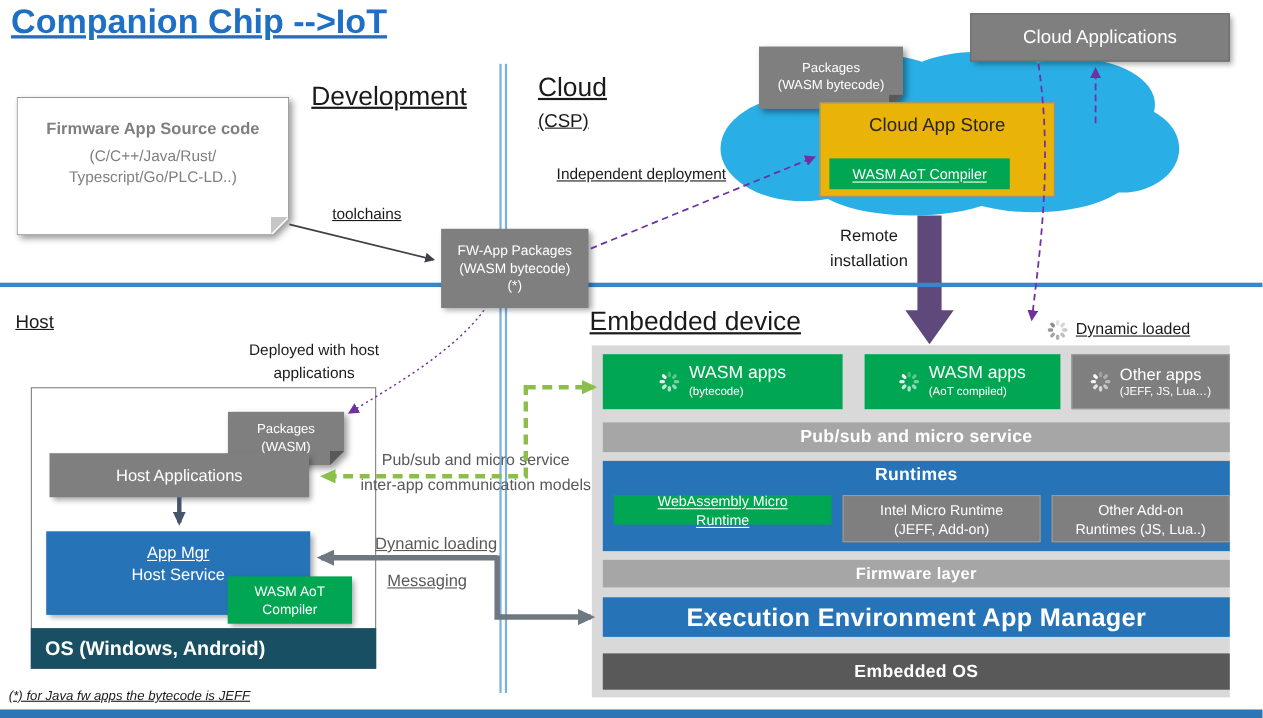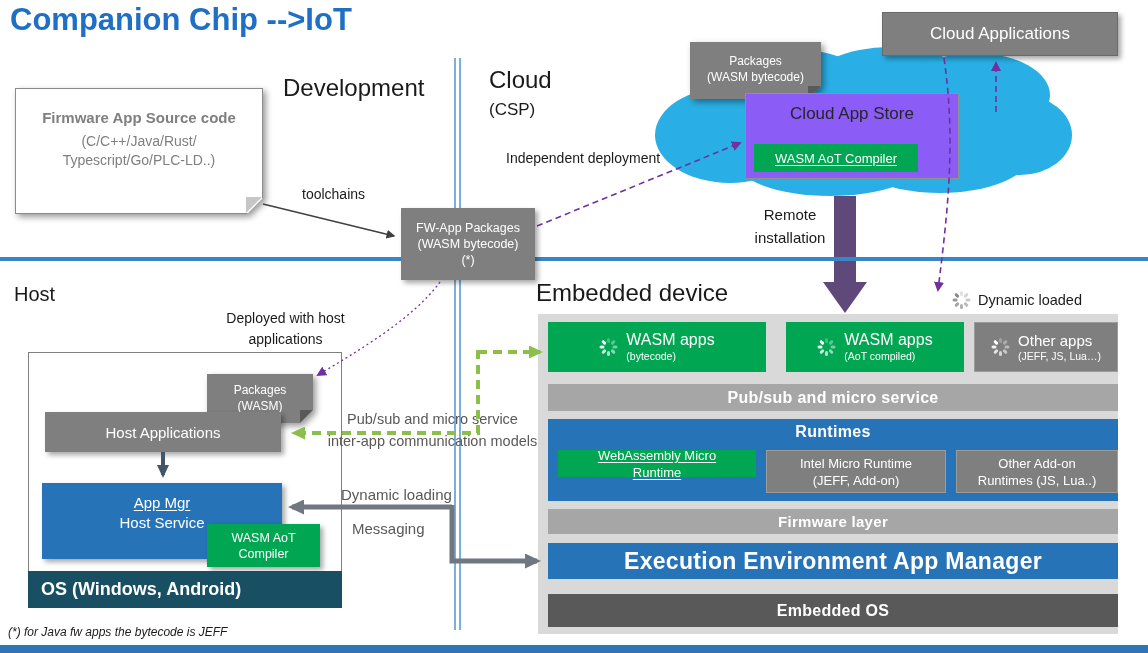--- a/index.html
+++ b/index.html
@@ -1,20 +1,20 @@
 <!DOCTYPE html>
 <html><head>
 <meta charset="utf-8">
 <style>
   html,body{margin:0;padding:0;background:#fff;}
   .canvas{position:relative;width:1148px;height:653px;background:#fff;overflow:hidden;
           font-family:"Liberation Sans",sans-serif;color:#1a1a1a;}
   .layer{position:absolute;left:0;top:0;width:1148px;height:653px;pointer-events:none;}
   .abs{position:absolute;box-sizing:border-box;}
-  .lbl{position:absolute;white-space:nowrap;}
+  .lbl{position:absolute;white-space:nowrap;text-decoration:underline;}
   .pre{white-space:pre-line;}
   .ctr{display:flex;align-items:center;justify-content:center;text-align:center;}
   .ul{text-decoration:underline;text-underline-offset:2px;}
   .green{background:#00A651;color:#fff;}
   .grayb{background:#7F7F7F;color:#fff;border:1px solid #6a6a6a;}
   .bluebar{background:#2673B8;color:#fff;}
   .midgray{background:#A6A6A6;color:#fff;}
   .darkgray{background:#595959;color:#fff;}
   .panel{background:#D9D9D9;}
   .shadow{box-shadow:3px 3px 5px rgba(0,0,0,.35);}
@@ -58,21 +58,21 @@
   </svg>
 
   <div class="vdivider"></div>
   <div class="hline"></div>
   <div class="bottombar"></div>
 
   <div class="lbl" style="left:10px;top:2px;font-size:31px;font-weight:bold;color:#1F6FC4;">Companion Chip --&gt;IoT</div>
   <div class="lbl" style="left:283px;top:74px;font-size:24px;">Development</div>
   <div class="lbl" style="left:489px;top:66px;font-size:24px;">Cloud</div>
   <div class="lbl" style="left:489px;top:100px;font-size:17px;">(CSP)</div>
-  <div class="lbl" style="left:14px;top:283px;font-size:20px;">Host</div>
+  <div class="lbl" style="left:14px;top:283px;font-size:17px;">Host</div>
   <div class="lbl" style="left:536px;top:279px;font-size:24px;">Embedded device</div>
 
   <div class="abs dshadow" style="left:15px;top:88px;width:248px;height:126px;">
     <div class="doc">
       <div style="margin-top:20px;font-size:15px;font-weight:bold;color:#7F7F7F;">Firmware App Source code</div>
       <div class="pre" style="margin-top:6px;font-size:14px;line-height:19px;color:#7F7F7F;">(C/C++/Java/Rust/
 Typescript/Go/PLC-LD..)</div>
       <div class="flap"></div>
     </div>
   </div>
@@ -86,21 +86,21 @@
   <div class="abs ctr grayb shadow" style="left:882px;top:12px;width:236px;height:44px;font-size:17px;">Cloud Applications</div>
 
   <div class="abs dshadow" style="left:690px;top:42px;width:131px;height:57px;">
     <div class="note">
       <div class="pre" style="margin-top:11px;font-size:12px;line-height:16px;">Packages
 (WASM bytecode)</div>
       <div class="flap"></div>
     </div>
   </div>
 
-  <div class="abs" style="left:745px;top:93px;width:214px;height:86px;background:#8b5cf6;border:1px solid #919191;">
+  <div class="abs" style="left:745px;top:93px;width:214px;height:86px;background:#eab308;border:1px solid #919191;">
     <div style="margin-top:10px;text-align:center;font-size:17px;color:#262626;">Cloud App Store</div>
     <div class="abs ctr green ul" style="left:8px;top:50px;width:164px;height:28px;font-size:13px;">WASM AoT Compiler</div>
   </div>
 
   <div class="lbl" style="left:506px;top:150px;font-size:14px;">Independent deployment</div>
 
   <div class="abs pre" style="left:735px;top:203px;width:110px;font-size:15px;line-height:23px;text-align:center;">Remote
 installation</div>
 
   <span class="spinner" style="position:absolute;left:952px;top:291px;color:#8a8a8a;">

